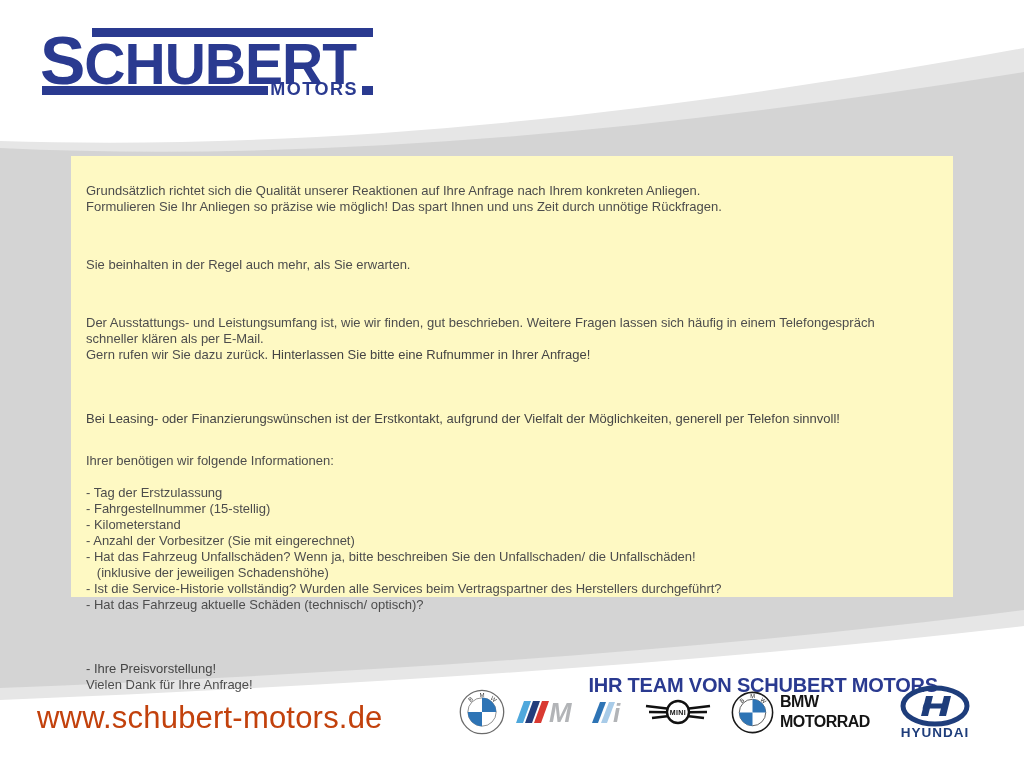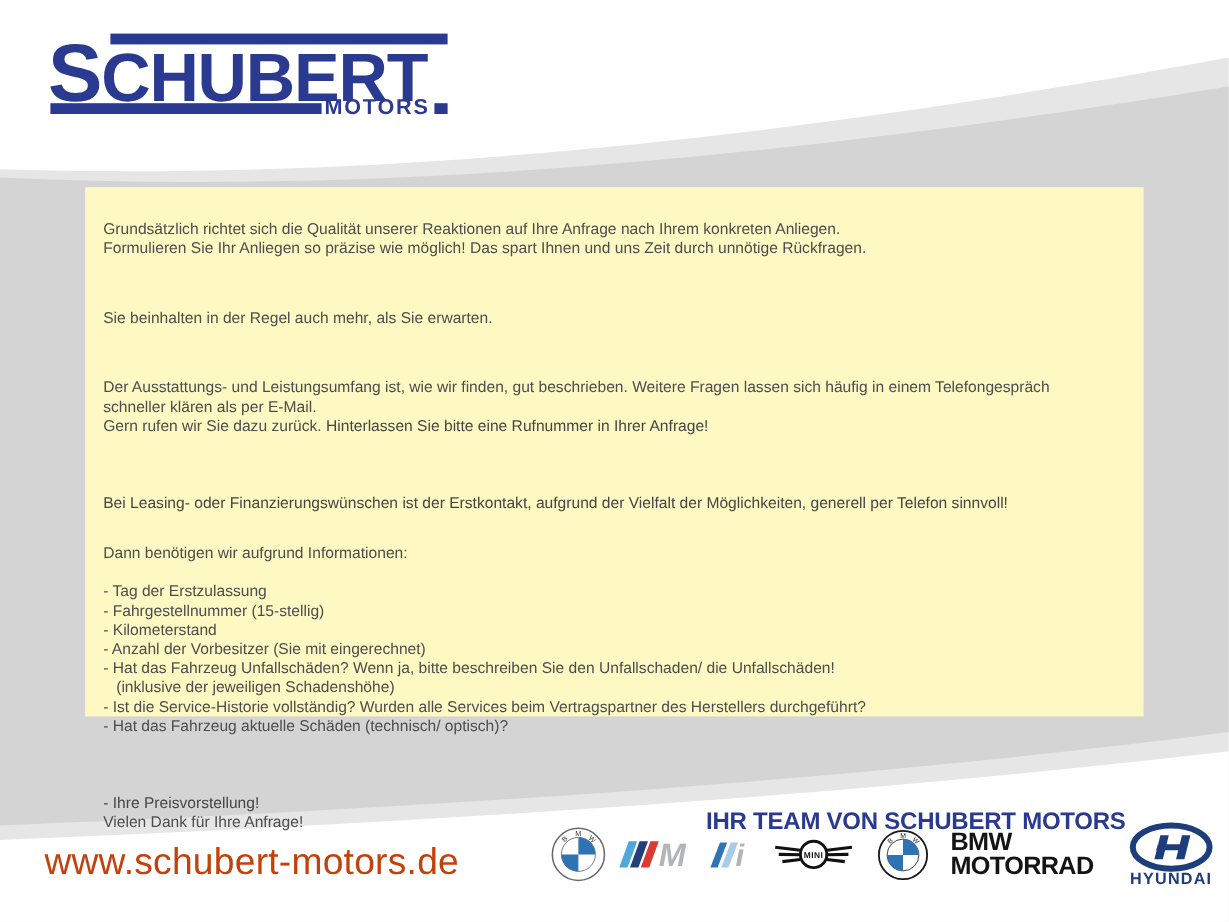--- a/index.html
+++ b/index.html
@@ -31,22 +31,22 @@
   .website{
     position:absolute;left:37px;top:700px;
     font-size:31px;color:#c2410c;letter-spacing:0.2px;text-decoration:none;
   }
   .brand-row{
     position:absolute;left:459px;top:684px;height:56px;
     display:flex;align-items:center;
   }
   .brand-row > *{flex:0 0 auto;}
   .motorrad-text{
-    margin-left:18px;font-weight:bold;color:#141414;
-    font-size:21px;line-height:20px;letter-spacing:-0.5px;
+    margin-left:6px;font-weight:bold;color:#141414;
+    font-size:16px;line-height:20px;letter-spacing:-0.5px;
   }
 </style>
 </head>
 <body>
 
 <svg class="bg-svg" viewBox="0 0 1024 768" aria-hidden="true">
   <path d="M0,141 C300,150 620,122 1024,48 L1024,768 L0,768 Z" fill="#e6e6e6"></path>
   <path d="M0,148 C340,164 690,126 1024,72 L1024,610 C700,652 340,674 0,688 Z" fill="#d4d4d4"></path>
   <path d="M0,700 C340,686 700,664 1024,626 L1024,768 L0,768 Z" fill="#ffffff"></path>
 </svg>
@@ -71,21 +71,21 @@
     </p>
     <div>Sie beinhalten in der Regel auch mehr, als Sie erwarten.</div>
   <p></p>
   <p class="para">
     </p>
     <div>Der Ausstattungs- und Leistungsumfang ist, wie wir finden, gut beschrieben. Weitere Fragen lassen sich häufig in einem Telefongespräch</div>
     <div>schneller klären als per E-Mail.</div>
     <div><span>Gern rufen wir Sie dazu zurück. </span><span class="bold">Hinterlassen Sie bitte eine Rufnummer in Ihrer Anfrage!</span></div>
     <div class="bold">Bei Leasing- oder Finanzierungswünschen ist der Erstkontakt, aufgrund der Vielfalt der Möglichkeiten, generell per Telefon sinnvoll!</div>
   <p></p>
-  <p class="para">Dann benötigen wir aufgrund Informationen:</p>
+  <p class="para">Ihrer benötigen wir folgende Informationen:</p>
   <div class="items">
     <div>- Tag der Erstzulassung</div>
     <div>- Fahrgestellnummer (15-stellig)</div>
     <div>- Kilometerstand</div>
     <div>- Anzahl der Vorbesitzer (Sie mit eingerechnet)</div>
     <div>- Hat das Fahrzeug Unfallschäden? Wenn ja, bitte beschreiben Sie den Unfallschaden/ die Unfallschäden!</div>
     <div>   (inklusive der jeweiligen Schadenshöhe)</div>
     <div>- Ist die Service-Historie vollständig? Wurden alle Services beim Vertragspartner des Herstellers durchgeführt?</div>
     <div>- Hat das Fahrzeug aktuelle Schäden (technisch/ optisch)?</div>
     <div class="bold">- Ihre Preisvorstellung!</div>

